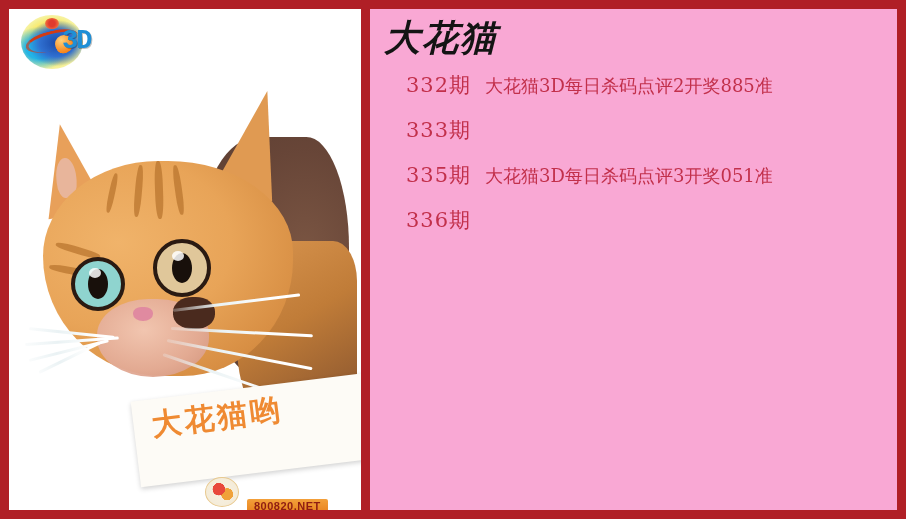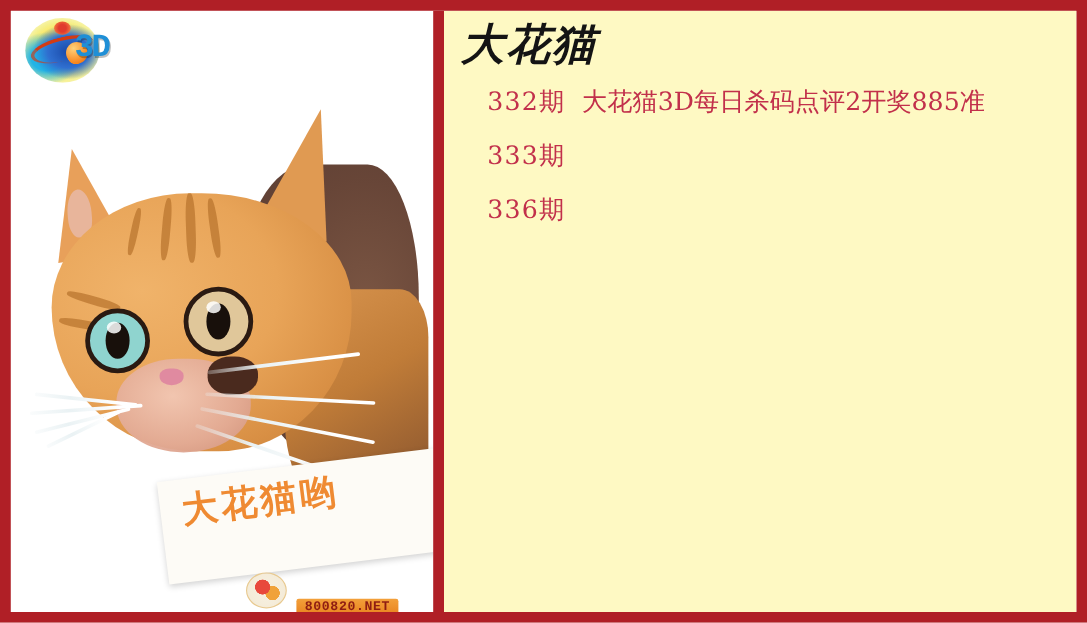--- a/index.html
+++ b/index.html
@@ -278,36 +278,36 @@
     letter-spacing: 4px;
     white-space: nowrap;
     margin-top: 28px;
   }
   #brand-url {
     position: absolute;
     left: 42px; top: 24px;
     padding: 1px 7px;
     background: linear-gradient(180deg, #f3a03a 0%, #e8821e 100%);
     color: #8f1d12;
-    font-family: Liberation Mono, monospace;
+    font-family: Liberation Sans, sans-serif;
     font-size: 11px;
     font-weight: bold;
     letter-spacing: .5px;
     border-radius: 2px;
     white-space: nowrap;
   }
 
   
   #right-panel {
     position: absolute;
     left: 361px;
     top: 0;
     width: 527px;
     height: 501px;
-    background: #fef9c3;
+    background: #f9a8d4;
   }
 
   #title-row {
     position: absolute;
     left: 14px;
     top: 8px;
     display: flex;
     align-items: flex-end;
     white-space: nowrap;
   }
@@ -345,21 +345,21 @@
     white-space: nowrap;
   }
   .entry-period {
     font-family: "DejaVu Serif", serif;
     font-size: 21px;
     color: #c2304b;
     letter-spacing: 1px;
   }
   .entry-text {
     font-family: "DejaVu Serif", serif;
-    font-size: 21px;
+    font-size: 18px;
     color: #c2304b;
     letter-spacing: 0px;
     padding-left: 14px;
   }
 
   
   #watermark {
     position: absolute;
     right: 6px;
     top: 0px;
@@ -451,18 +451,22 @@
 
     <div id="entries">
       <div class="entry">
         <span class="entry-period">332期</span>
         <span class="entry-text">大花猫3D每日杀码点评2开奖885准</span>
       </div>
       <div class="entry">
         <span class="entry-period">333期</span>
       </div>
       <div class="entry">
+        <span class="entry-period">335期</span>
+        <span class="entry-text">大花猫3D每日杀码点评3开奖051准</span>
+      </div>
+      <div class="entry">
         <span class="entry-period">336期</span>
       </div>
     </div>
   </div>
 
 </div>
 
 </body></html>

